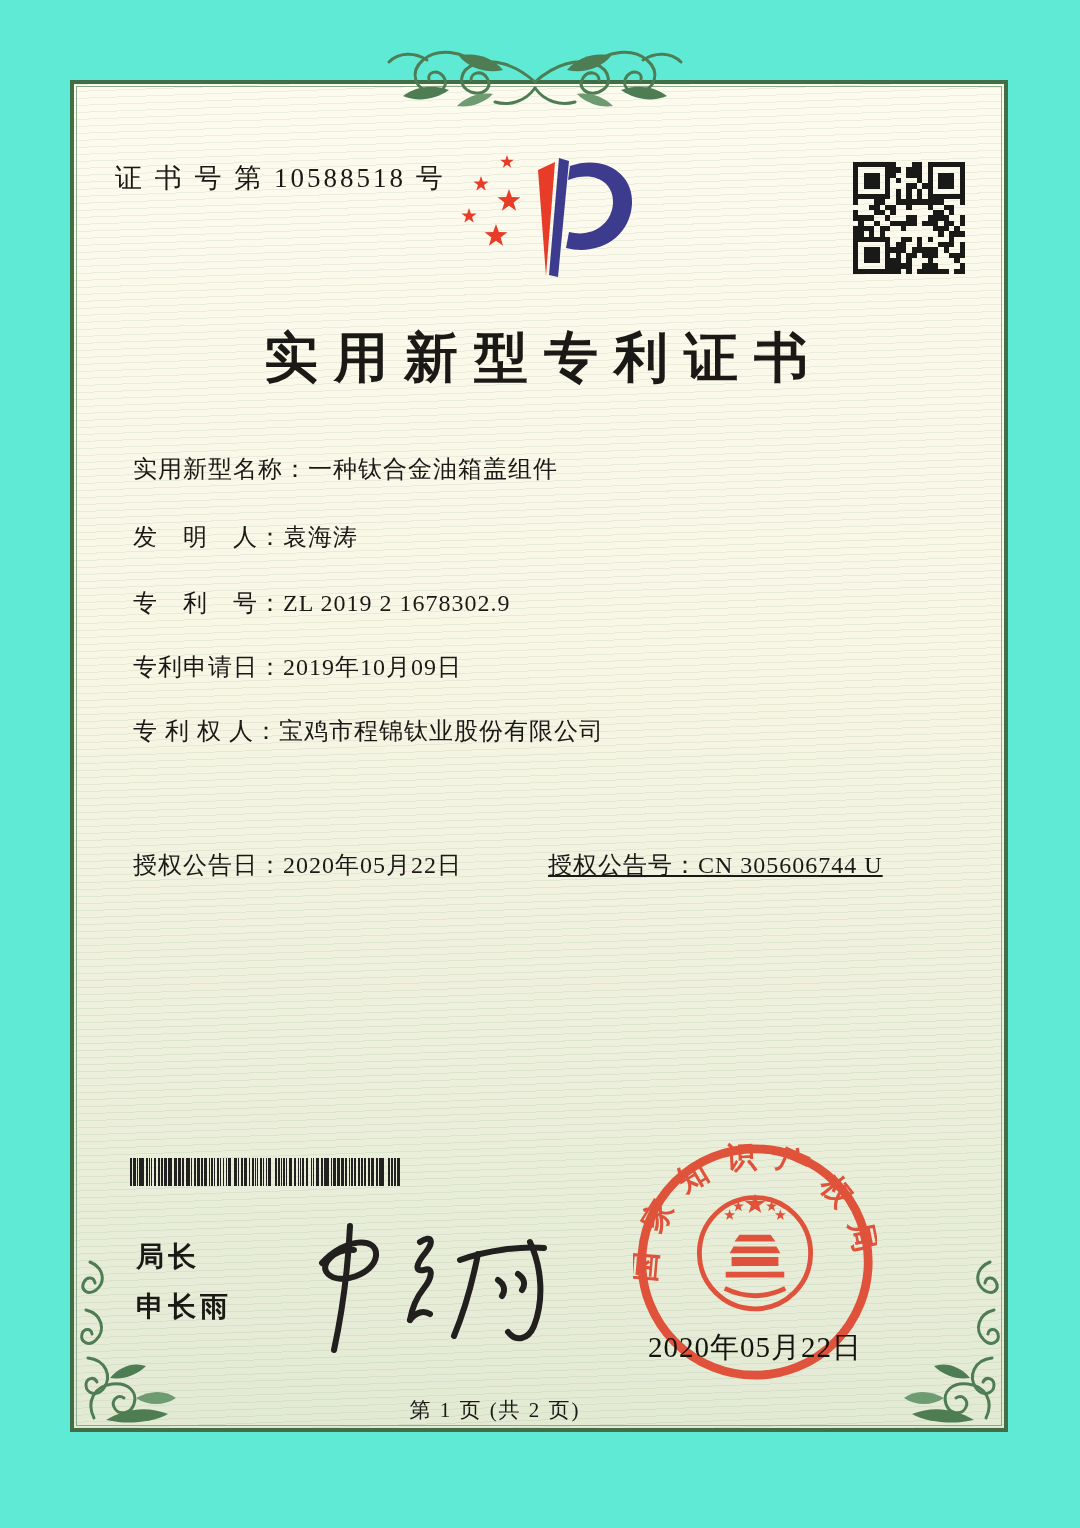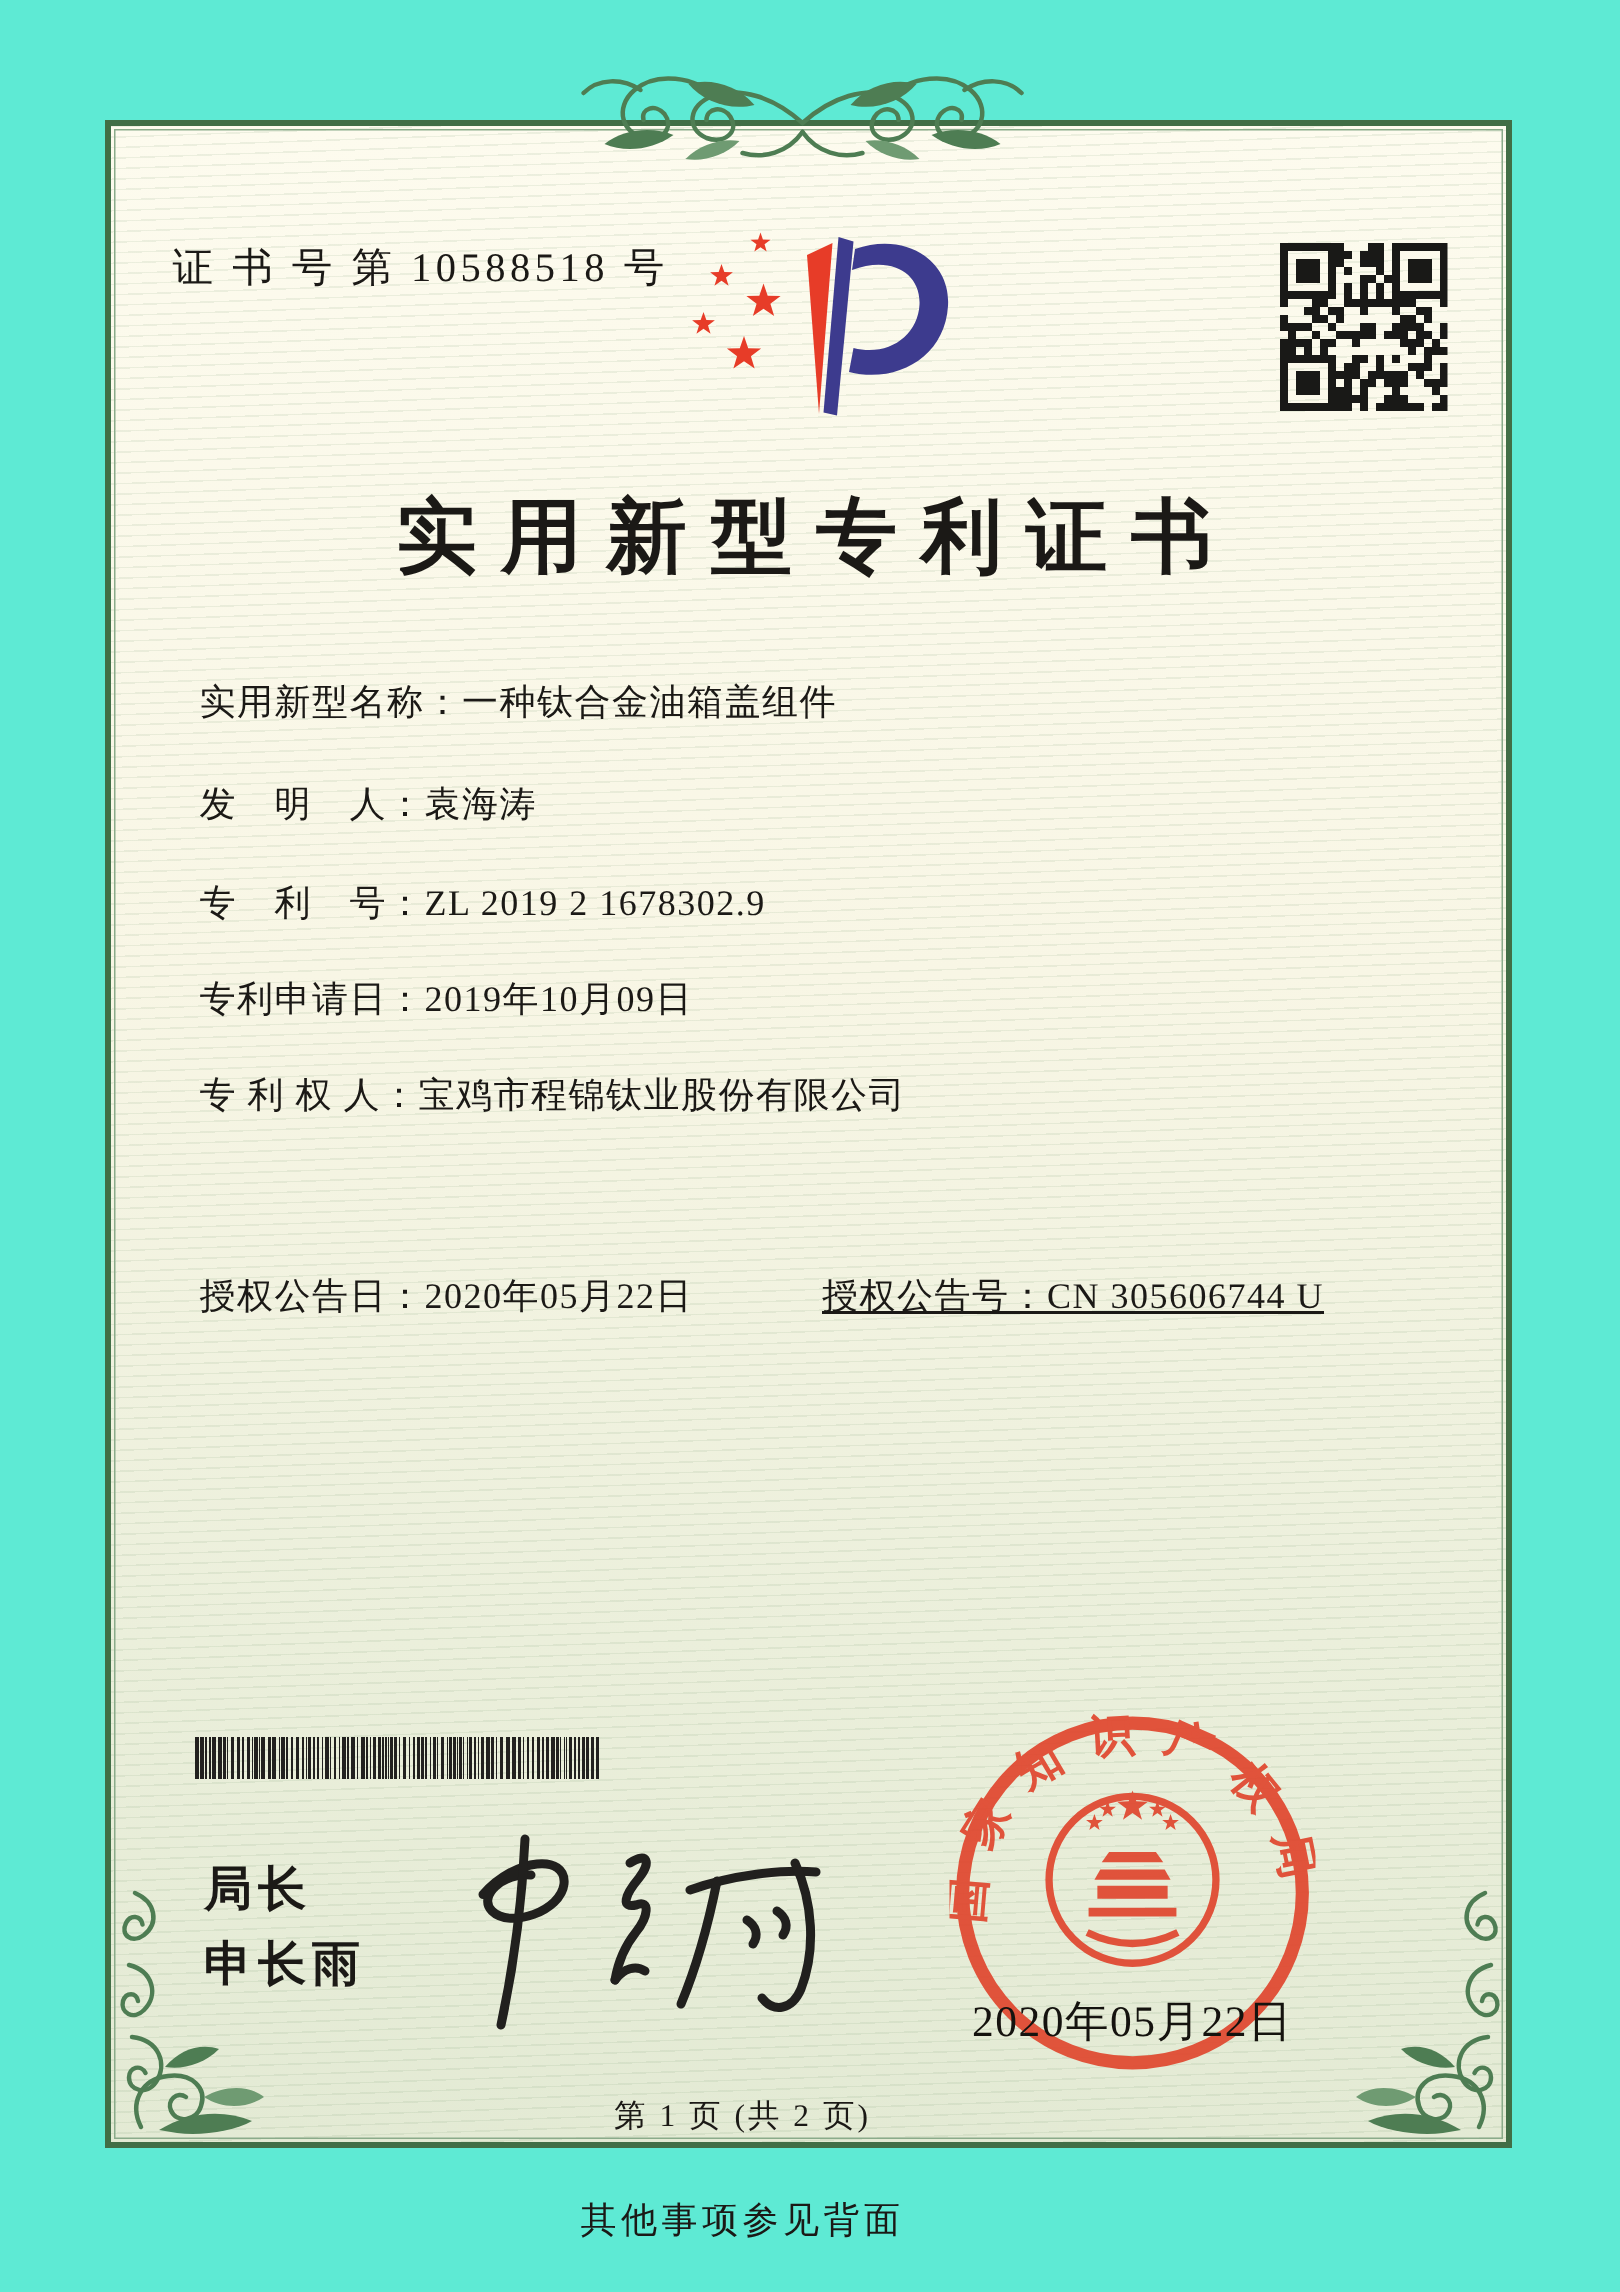--- a/index.html
+++ b/index.html
@@ -16,21 +16,21 @@
   .cert-number{left:115px;top:160px;font-size:27px;letter-spacing:3px;}
   .title{left:0;top:322px;width:1080px;text-align:center;font-size:54px;font-weight:700;
          letter-spacing:16px;padding-left:8px;box-sizing:border-box;}
   .field-row{left:133px;font-size:24px;display:flex;line-height:34px;}
   .field-row .lbl{white-space:pre;letter-spacing:1px;}
   .field-row .val{letter-spacing:1px;}
   .addr-val{max-width:585px;}
   .grant-pair{display:flex;justify-content:center;}
   .para-block{left:120px;top:894px;width:850px;font-size:25px;line-height:39px;text-align:justify;}
   .para-block p{margin:0;text-indent:2em;letter-spacing:0.5px;}
-  .director{left:136px;font-size:32px;font-weight:700;
+  .director{left:136px;font-size:28px;font-weight:700;
             font-family:Liberation Sans, sans-serif;letter-spacing:4px;}
   .page-indicator{left:0;top:1396px;width:990px;text-align:center;font-size:21px;letter-spacing:2px;}
   .back-note{left:0;top:1464px;width:990px;text-align:center;font-size:24px;letter-spacing:3px;}
   .seal-date{left:630px;top:1328px;width:250px;text-align:center;font-size:29px;letter-spacing:1px;color:#15130f;}
   svg{display:block;}
 </style>
 </head>
 <body>
 
 <div class="page">
@@ -501,15 +501,14 @@
         <path d="M101,120 h48 v9 h-48 z"></path>
         <path d="M95,135 h60 v6 h-60 z"></path>
         <path d="M94,152 q31,15 62,0" fill="none" stroke="#e0462e" stroke-width="5"></path>
       </g>
     </g>
   </svg>
 
   <div class="abs seal-date">2020年05月22日</div>
 
   <div class="abs page-indicator">第 1 页 (共 2 页)</div>
-  <div class="abs back-note">其他事项参见背面</div>
 
 </div>
 
 </body></html>

